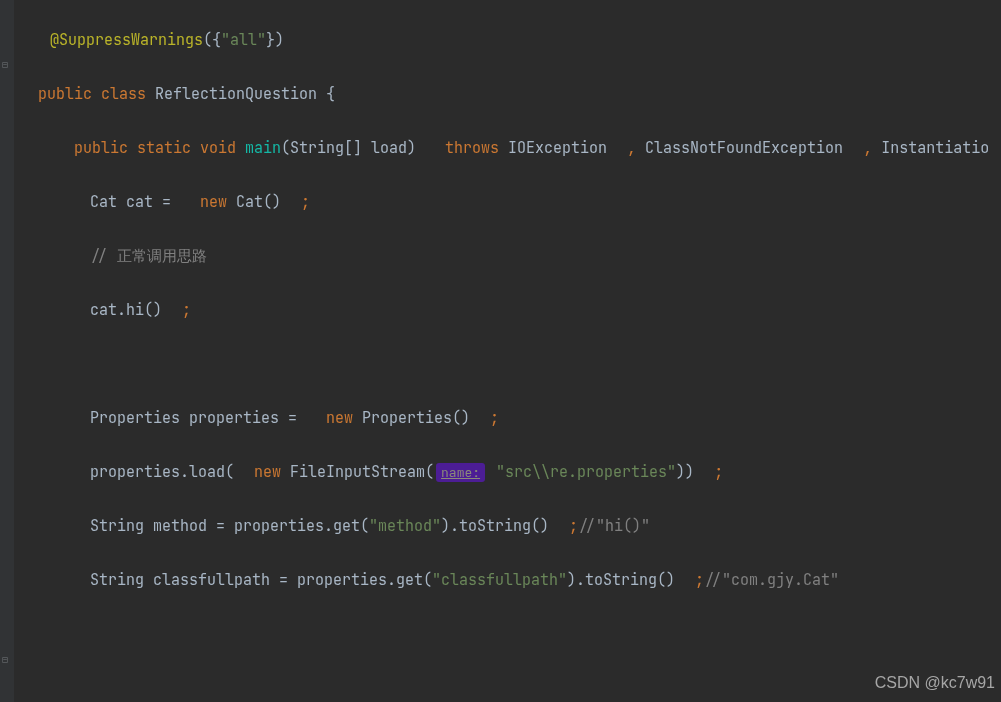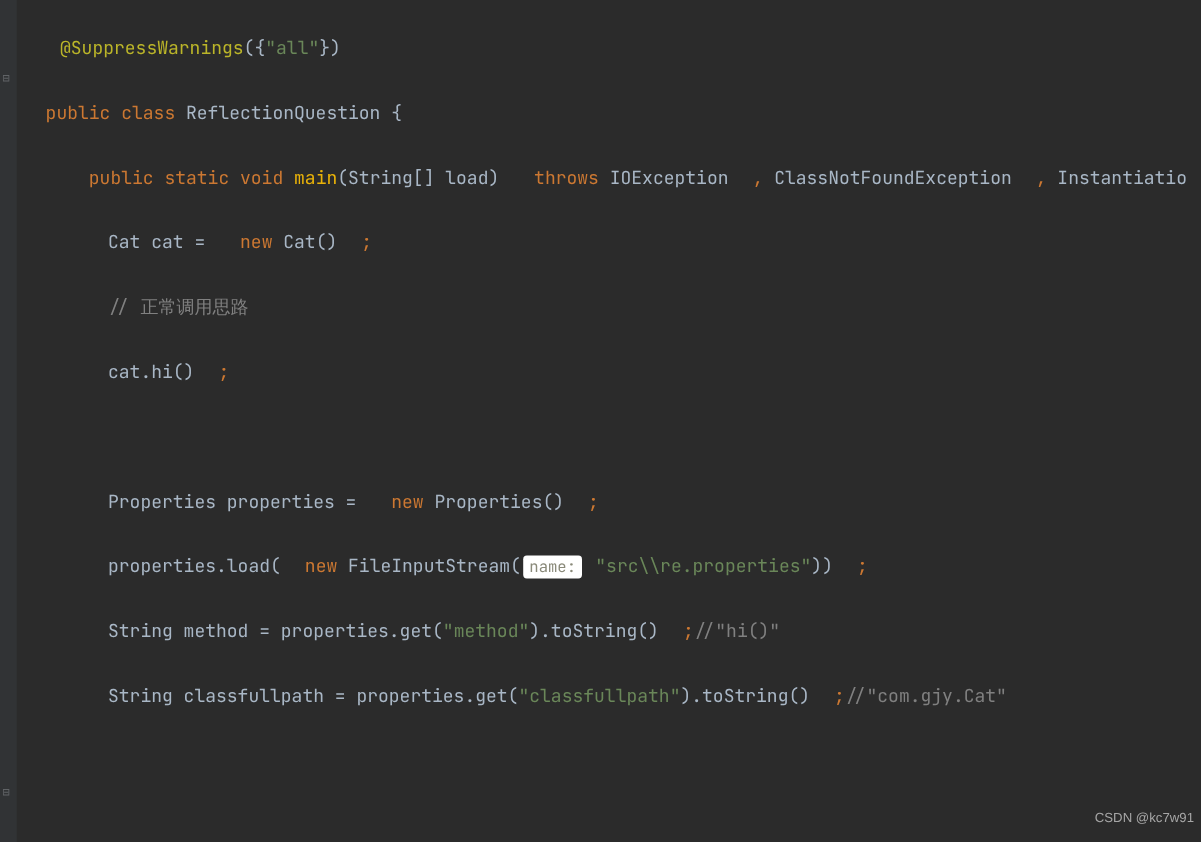--- a/index.html
+++ b/index.html
@@ -37,35 +37,36 @@
     top: 0;
     right: 0;
     white-space: pre;
     padding-top: 0px;
   }
   .line { height: 27px; padding-left: 4px; }
   .kw { color: #cc7832; margin-left: 20px; }
   .anno { color: #bbb529; padding-left: 32px; }
   .str { color: #6a8759; }
   .cmt { color: #808080; }
-  .fn { color: #eab308; }
+  .fn { color: #14b8a6; }
   .param-hint {
-    background: #ffffff;
+    background: #4c1d95;
     color: #8a8a7a;
     border-radius: 3px;
     padding: 1px 5px;
     font-size: 13px;
     margin: 0 2px;
+    text-decoration: underline;
   }
   .watermark {
     position: absolute;
     right: 6px;
     bottom: 6px;
     color: #bcbcbc;
-    font-size: 11px;
+    font-size: 16px;
     font-family: sans-serif;
     opacity: 0.85;
   }
 </style>
 </head>
 <body>
 
 <div class="gutter">
   <span class="gutter-icon" style="top:60px">⊟</span>
   <span class="gutter-icon" style="top:655px">⊟</span>

